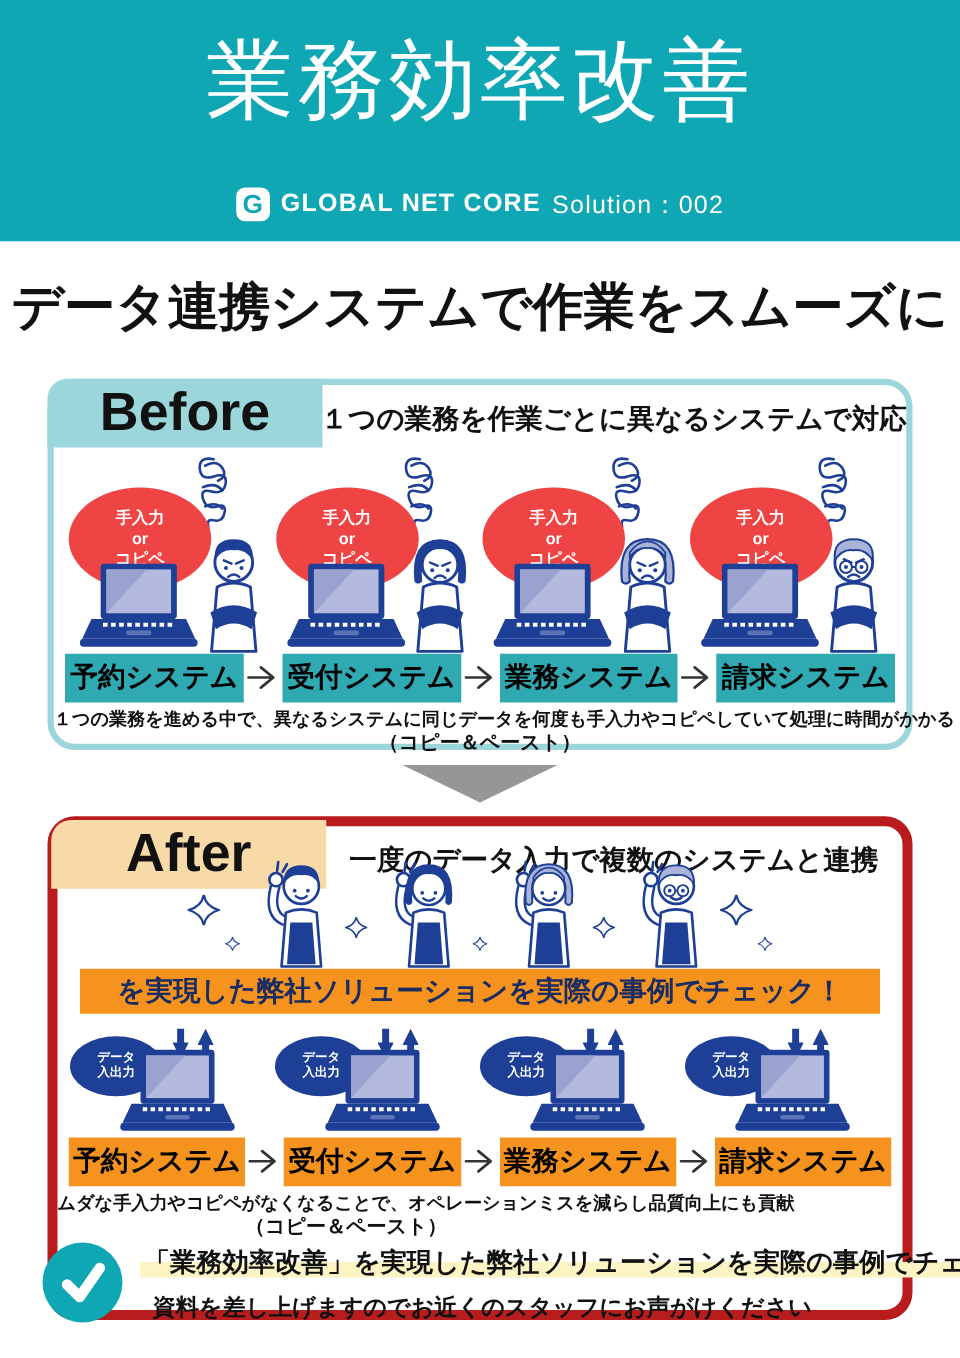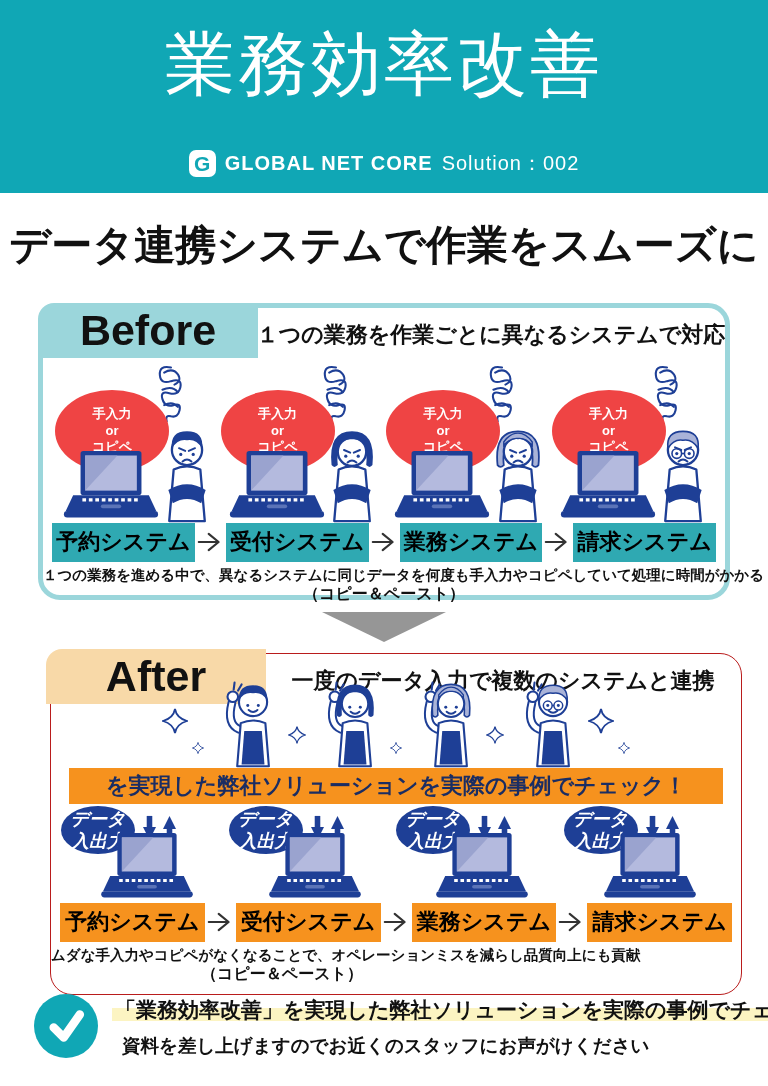--- a/index.html
+++ b/index.html
@@ -31,21 +31,21 @@
   .solution-no { font-size:20px; font-weight:normal; letter-spacing:1px; }
   
   .page-heading {
     position:absolute; top:218px; left:0; width:100%;
     text-align:center; font-size:41px; font-weight:bold; letter-spacing:0px;
     white-space:nowrap;
   }
   
   .panel { position:absolute; left:38px; width:692px; border-radius:22px; background:#fff; }
   .before-panel { top:303px; height:297px; border:5px solid #9bd6db; }
-  .after-panel  { top:653px; height:342px; border:1px solid #b91c1c;margin-left:12px; }
+  .after-panel  { top:653px; height:403px; border:8px solid #b91c1c; }
   .panel-label {
     position:absolute; top:-5px; left:-5px; width:220px; height:55px;
     display:flex; align-items:center; justify-content:center;
     font-size:43px; font-weight:bold; color:#111; border-radius:16px 0 0 0;
   }
   .before-panel .panel-label { background:#9bd6db; }
   .after-panel  .panel-label { background:#f8d9a8; }
   .panel-caption {
     position:absolute; top:4px; left:220px; right:6px; height:46px;
     display:flex; align-items:center; justify-content:center;
@@ -101,24 +101,24 @@
     position:absolute; top:114px; left:18px; right:18px; height:36px;
     background:#f6921e; display:flex; align-items:center; justify-content:center;
     color:#1a2d63; font-size:22px; font-weight:bold; white-space:nowrap;
   }
   .io-row {
     position:absolute; top:152px; left:10px; right:10px; height:96px;
     display:flex;
   }
   .io-col { position:relative; flex:1; }
   .io-bubble {
-    position:absolute; top:0; left:0; width:74px; height:48px;
+    position:absolute; top:16px; left:0; width:74px; height:48px;
     background:#1e3f96; border-radius:50%;
     display:flex; flex-direction:column; align-items:center; justify-content:center;
-    color:#fff; font-size:18px; font-weight:bold; line-height:1.25; text-align:center;font-style:italic;
+    color:#fff; font-size:10px; font-weight:bold; line-height:1.25; text-align:center;
   }
   .io-arrows { position:absolute; top:8px; left:82px; display:flex; gap:7px; }
   .io-arrows svg { width:13px; height:28px; }
   .io-col .laptop { position:absolute; bottom:0; left:36px; width:100px; height:70px; }
   .after-panel .systems-row { top:248px; }
   .after-panel .panel-footer { top:292px; }
   .after-panel .panel-note { top:310px; left:150px; width:auto; }
   
   .cta { position:absolute; top:994px; left:34px; right:20px; display:flex; gap:14px; }
   .check-circle {

